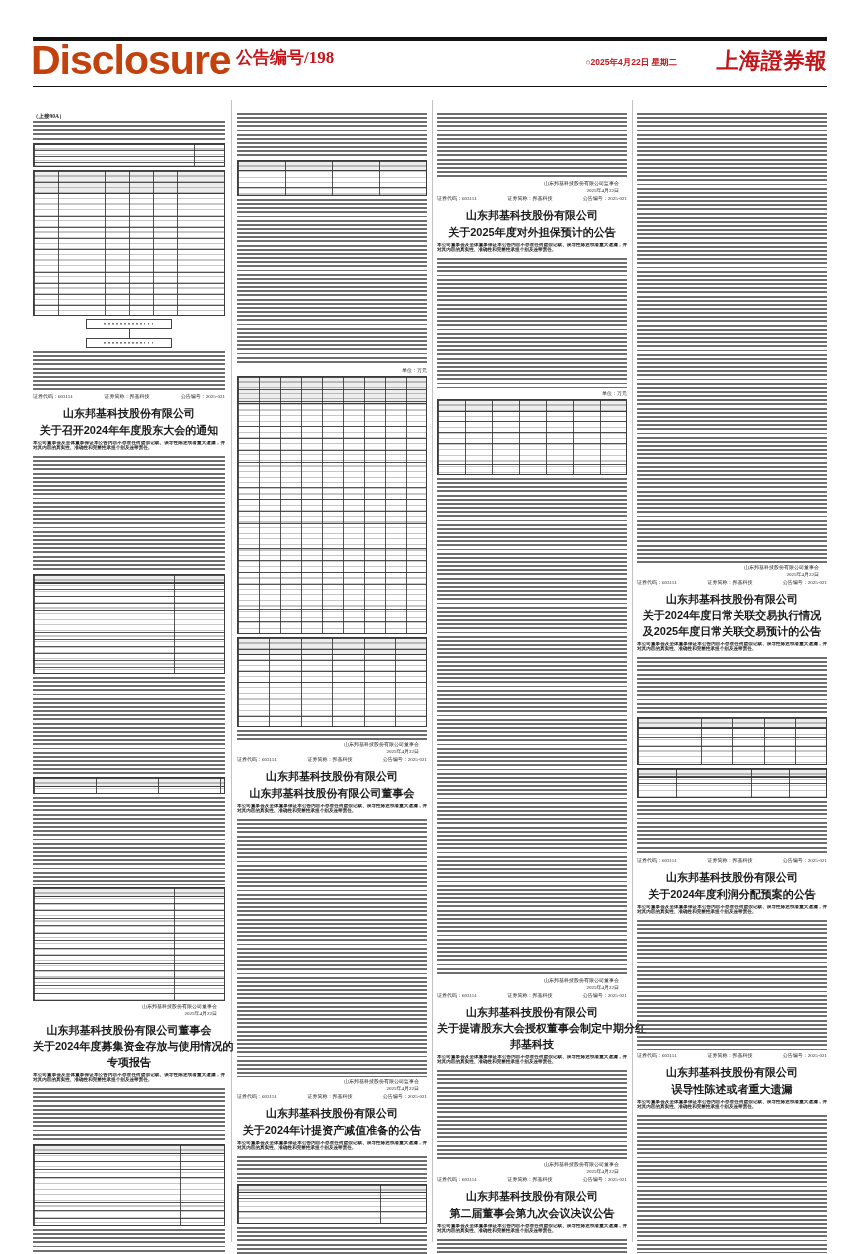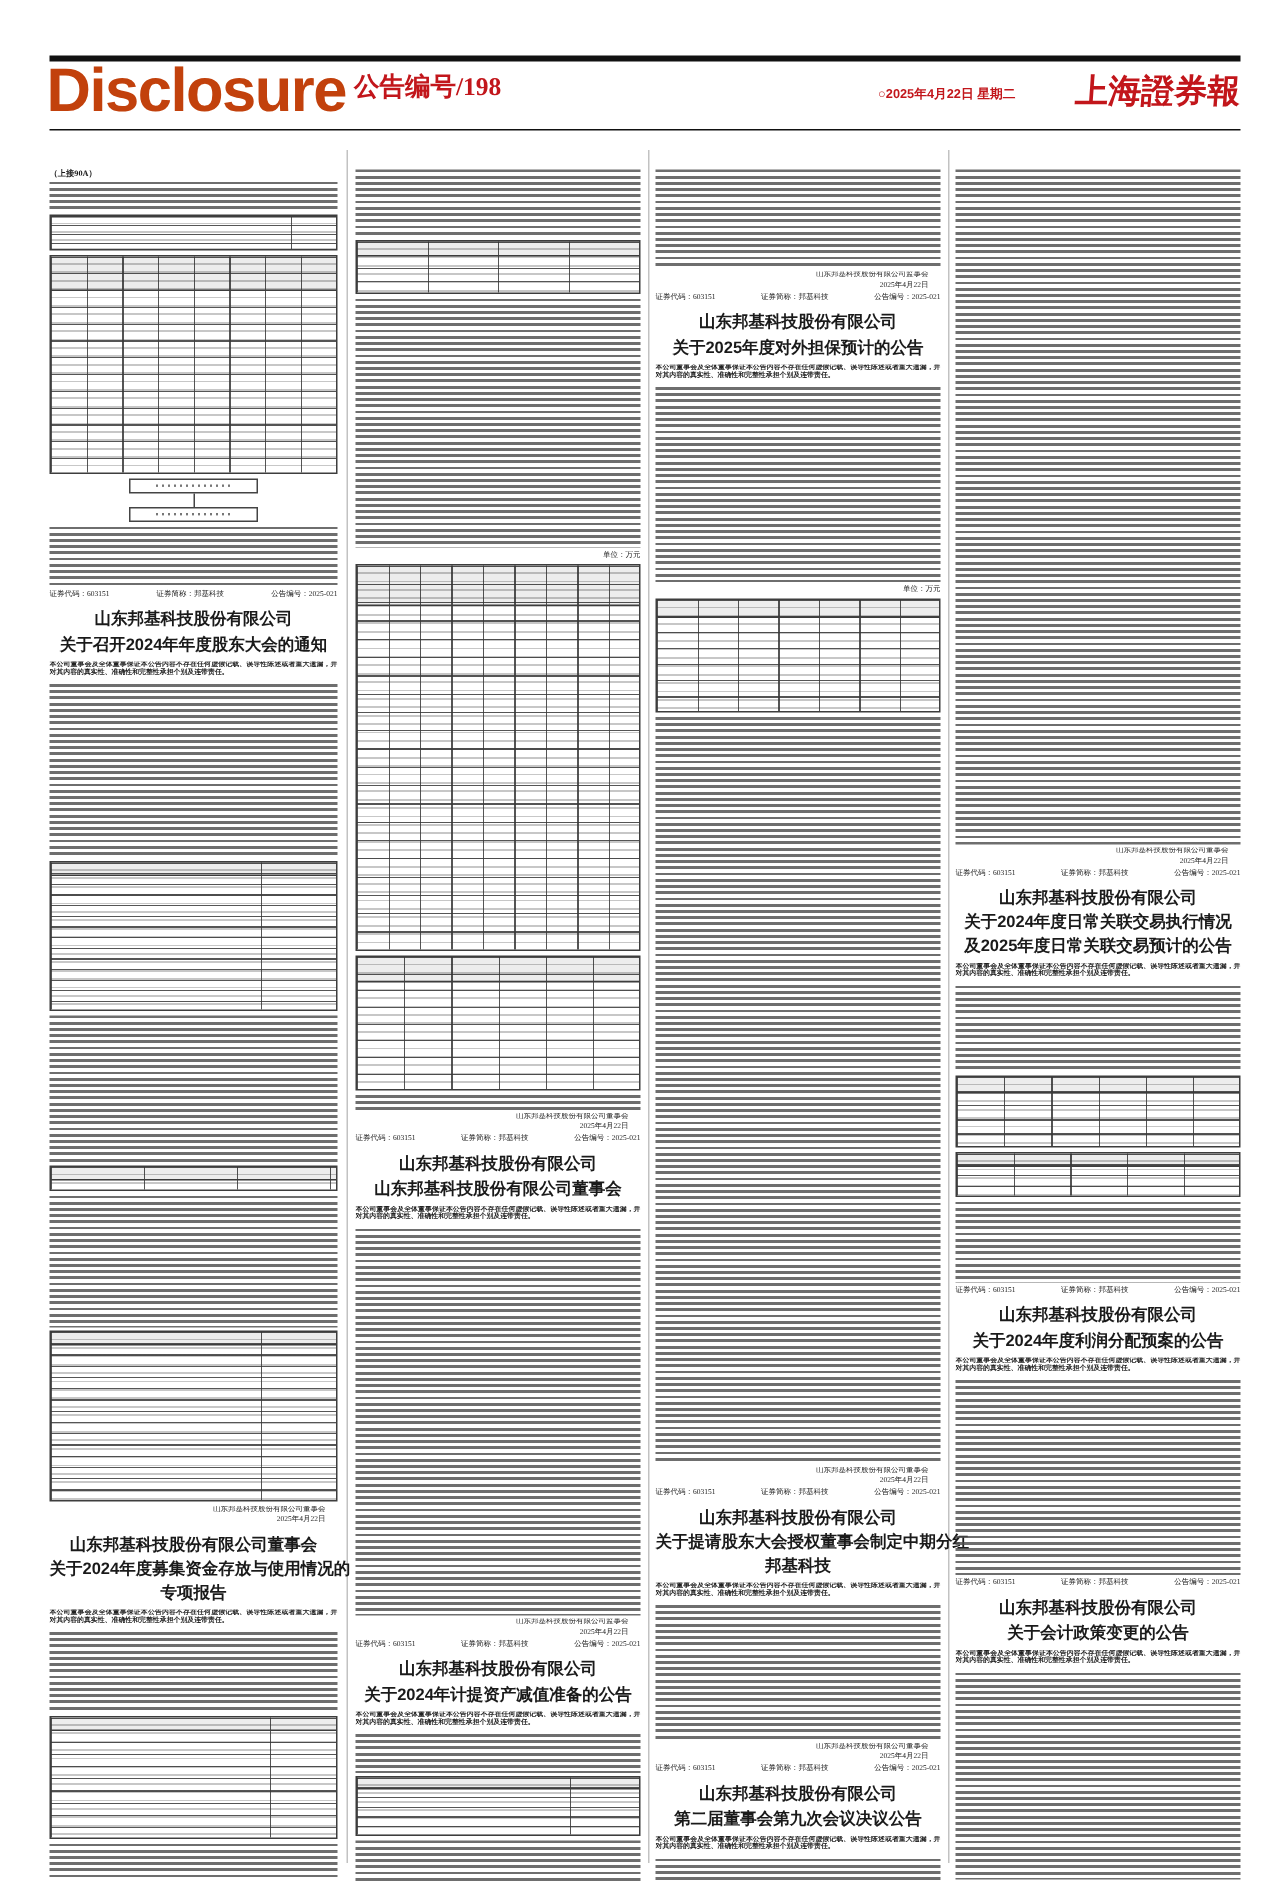--- a/index.html
+++ b/index.html
@@ -234,20 +234,20 @@
     </div>
     <div class="disc">本公司董事会及全体董事保证本公告内容不存在任何虚假记载、误导性陈述或者重大遗漏，并对其内容的真实性、准确性和完整性承担个别及连带责任。</div>
     <div class="greek" style="height:130px"></div>
     <div class="codeline">
       <span>证券代码：603151</span>
       <span>证券简称：邦基科技</span>
       <span>公告编号：2025-021</span>
     </div>
     <div class="headline">
       <div>山东邦基科技股份有限公司</div>
-      <div>关于会计政策变更的公告</div>
+      <div>误导性陈述或者重大遗漏</div>
     </div>
     <div class="disc">本公司董事会及全体董事保证本公告内容不存在任何虚假记载、误导性陈述或者重大遗漏，并对其内容的真实性、准确性和完整性承担个别及连带责任。</div>
     <div class="greek" style="height:138px"></div>
 
   </div>
 
 </div>
 
 </body></html>

